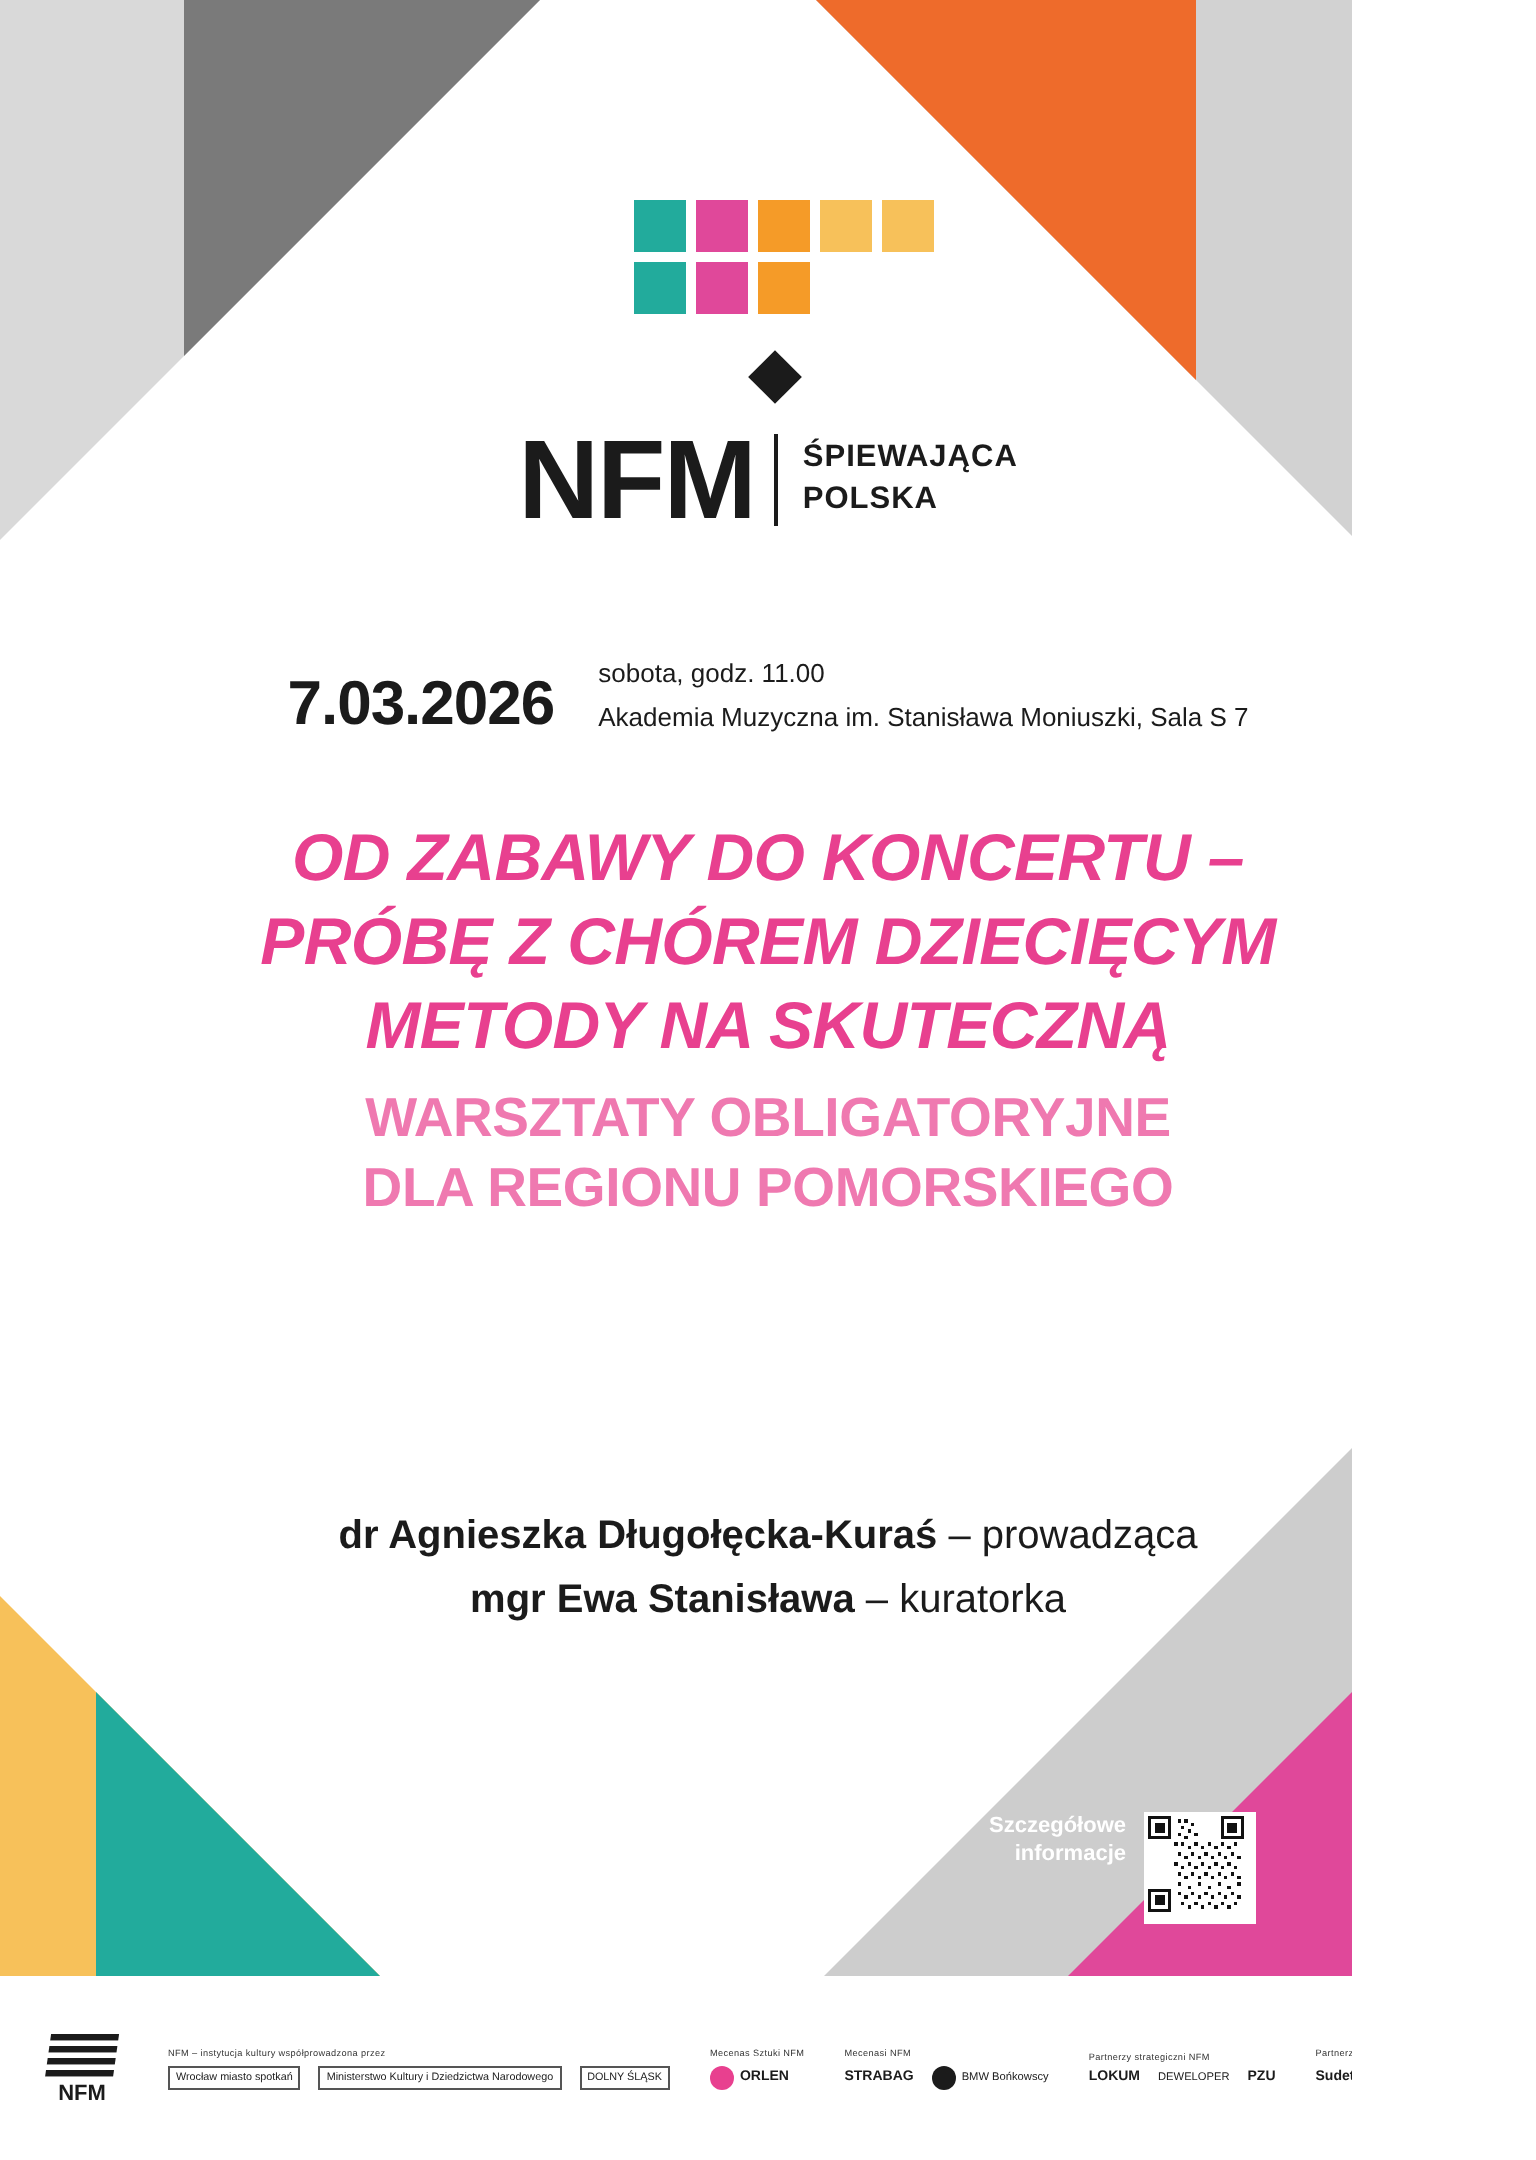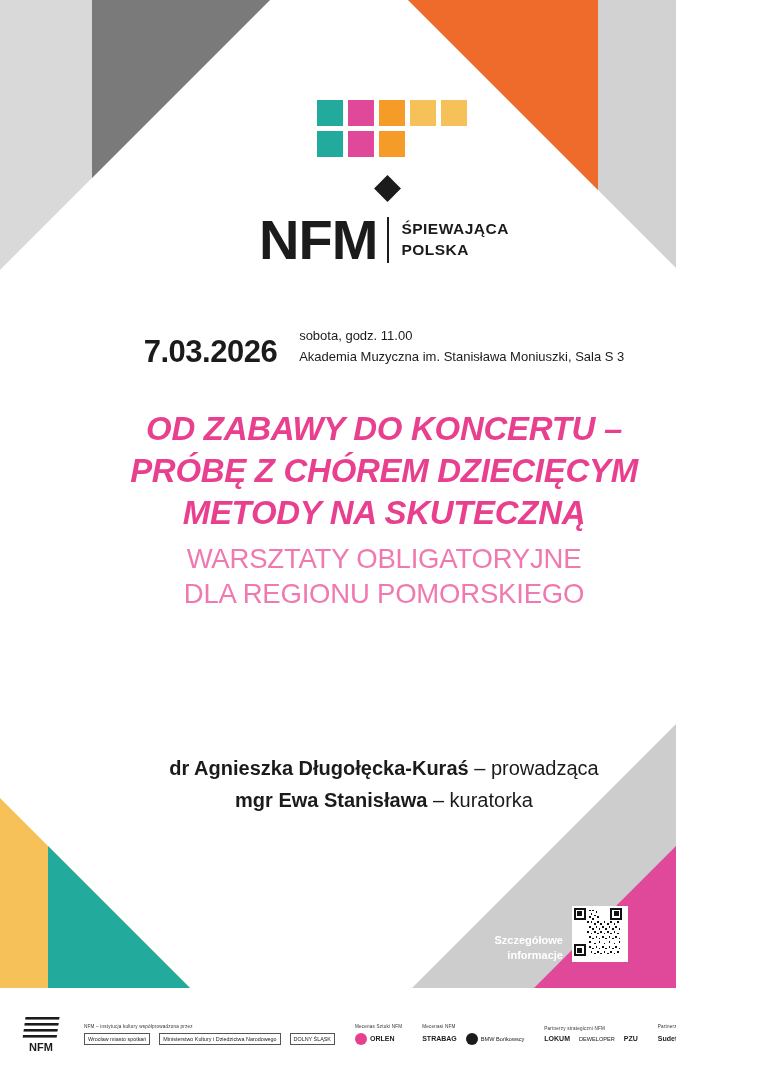--- a/index.html
+++ b/index.html
@@ -137,21 +137,21 @@
 
   
   .meta {
     position: absolute;
     top: 322px;
     left: 0;
     width: 768px;
     display: flex;
     justify-content: center;
   }
-  .meta-inner { display: flex; align-items: flex-start; }
+  .meta-inner { display: flex; align-items: center; }
   .date {
     font-size: 31px;
     font-weight: bold;
     color: #1b1b1b;
     letter-spacing: -0.5px;
     margin-right: 22px;
     margin-top: 12px;
     white-space: nowrap;
   }
   .venue {
@@ -174,21 +174,21 @@
     font-size: 33px;
     font-weight: bold;
     line-height: 1.28;
     letter-spacing: -0.3px;
     margin: 0;
     font-style: italic;
   }
   .title-sub {
     color: #ef79b0;
     font-size: 27.5px;
-    font-weight: normal;
+    font-weight: bold;
     line-height: 1.3;
     letter-spacing: -0.2px;
     margin: 6px 0 0 0;
   }
 
   
   .people {
     position: absolute;
     top: 752px;
     left: 0;
@@ -202,21 +202,21 @@
     text-align: center;
   }
   .person b { font-weight: bold; }
 
   
   .qr-block {
     position: absolute;
     right: 48px;
     bottom: 118px;
     display: flex;
-    align-items: flex-end;
+    align-items: flex-start;
   }
   .qr-label {
     color: #ffffff;
     font-size: 11px;
     font-weight: bold;
     line-height: 1.3;
     text-align: right;
     margin-right: 9px;
   }
   .qr-code {
@@ -339,21 +339,21 @@
         <span>POLSKA</span>
       </div>
     </div>
   </div>
 
   <div class="meta">
     <div class="meta-inner">
       <div class="date">7.03.2026</div>
       <div class="venue">
         <div>sobota, godz. 11.00</div>
-        <div>Akademia Muzyczna im. Stanisława Moniuszki, Sala S 3</div>
+        <div>Akademia Muzyczna im. Stanisława Moniuszki, Sala S 7</div>
       </div>
     </div>
   </div>
 
   <div class="titles">
     <div class="title-main">
       <div>OD ZABAWY DO KONCERTU –</div>
       <div>PRÓBĘ Z CHÓREM DZIECIĘCYM</div>
       <div>METODY NA SKUTECZNĄ</div>
     </div>

